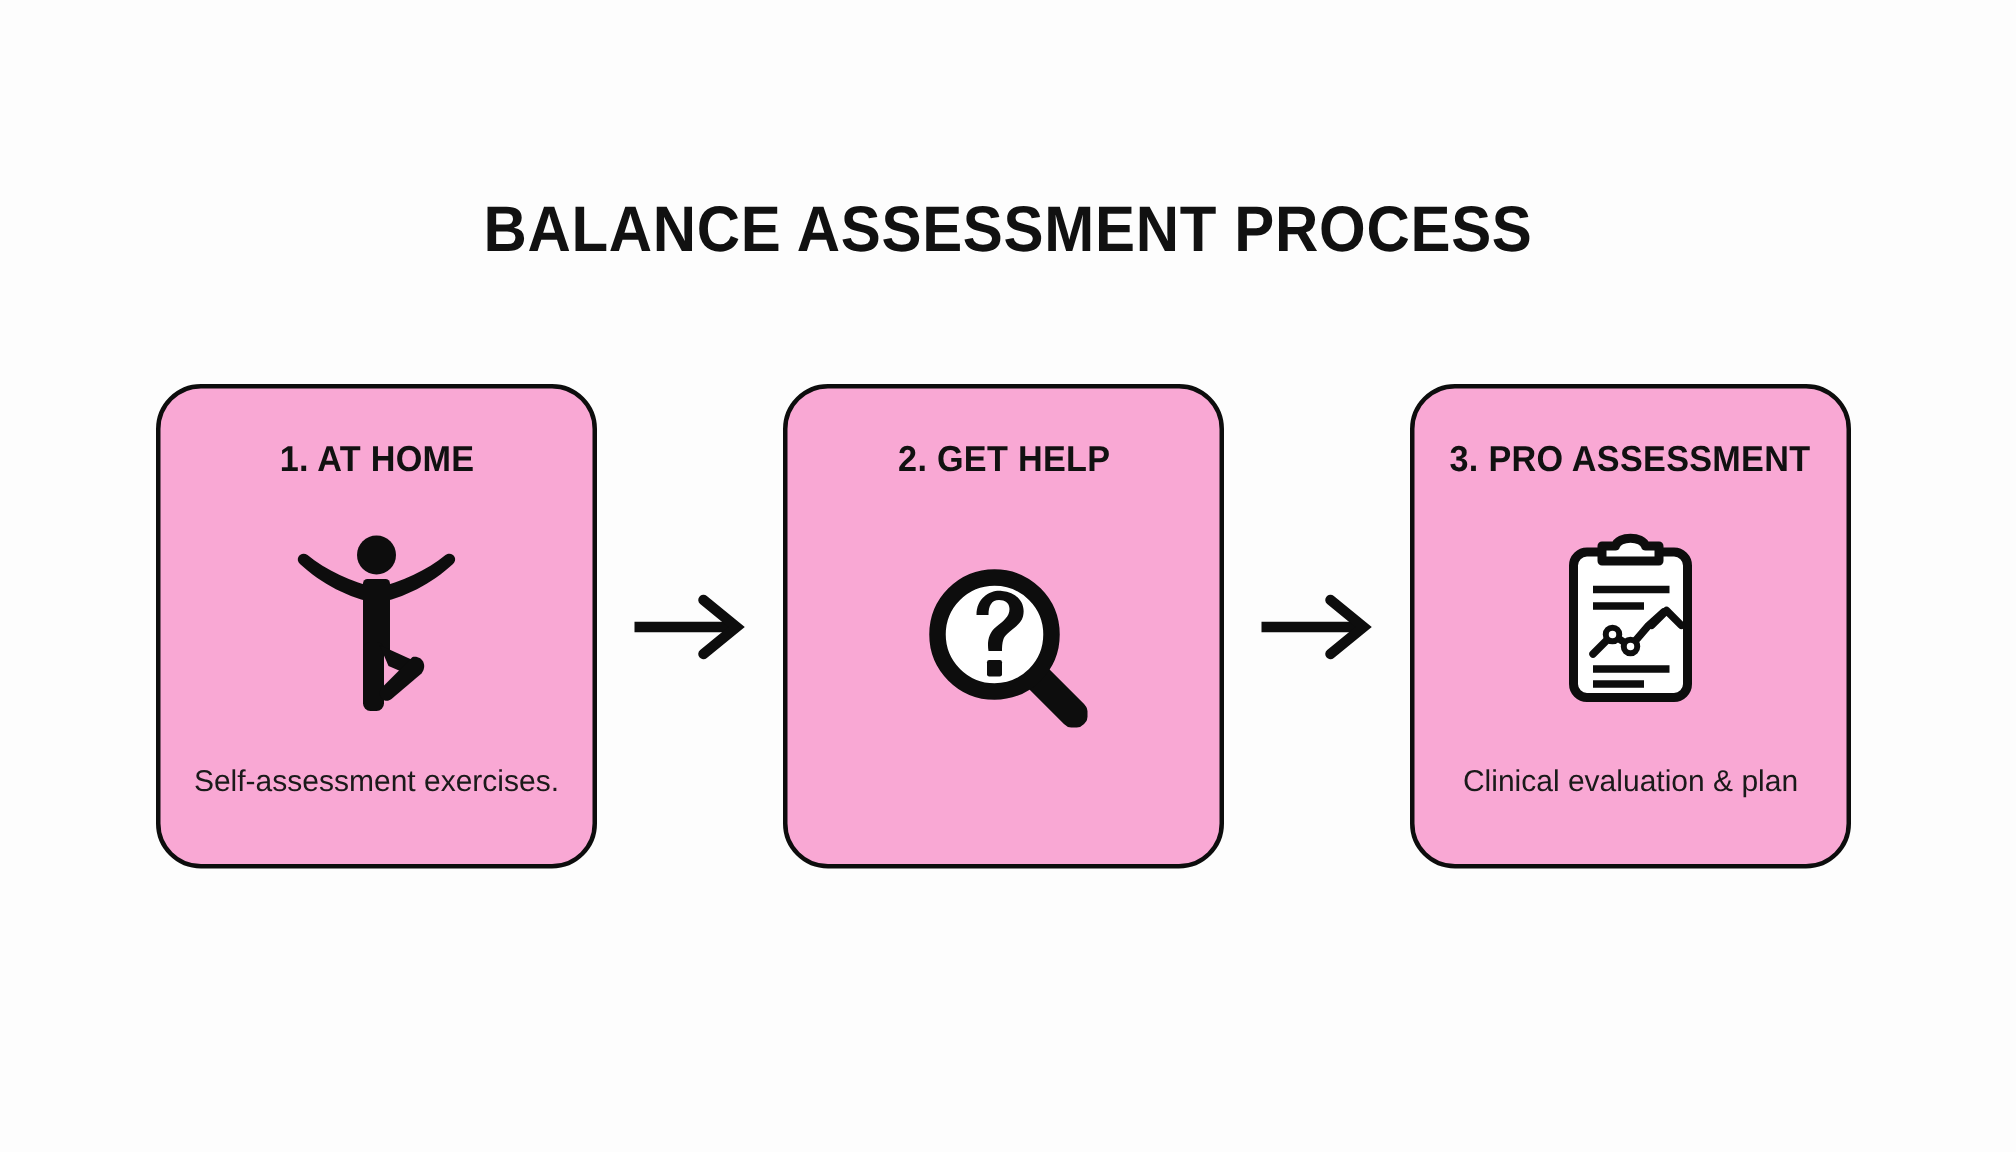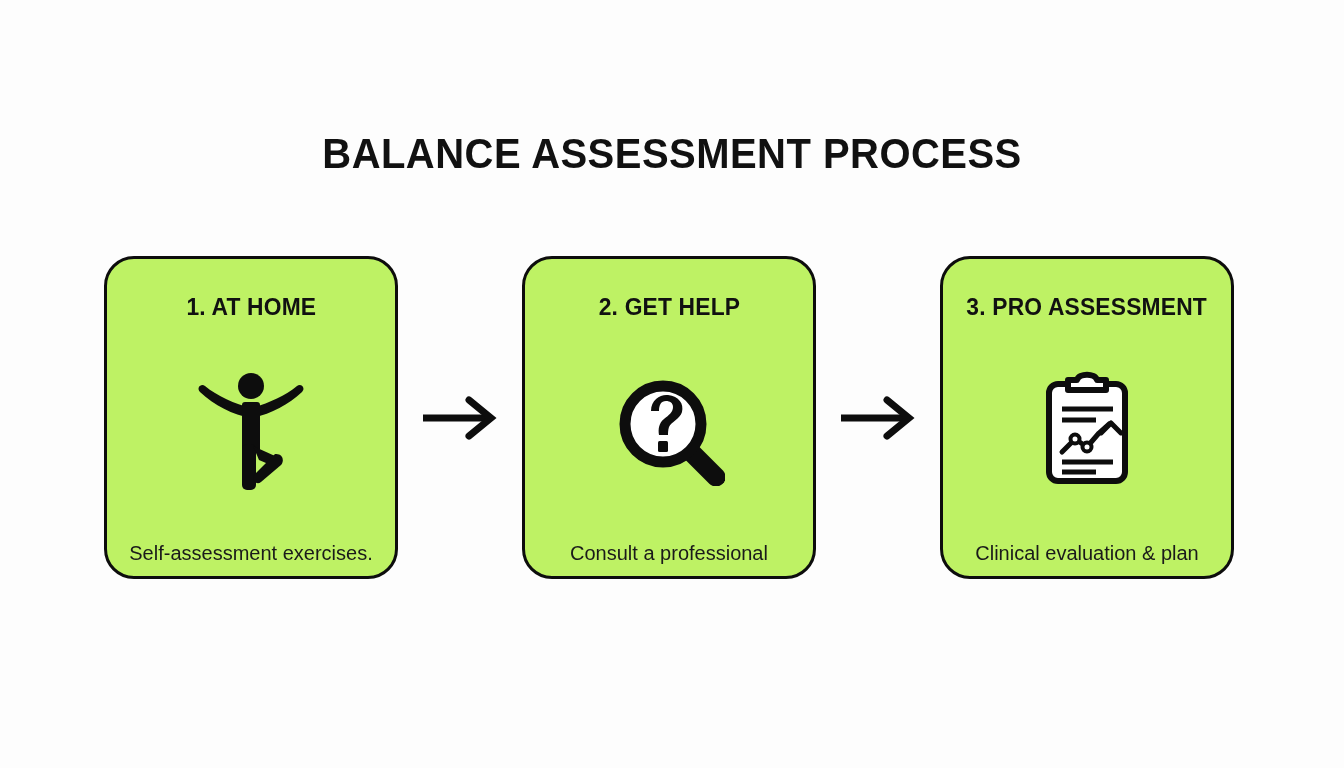--- a/index.html
+++ b/index.html
@@ -53,25 +53,25 @@
     align-items: center;
     justify-content: space-between;
   }
 
   .card {
     box-sizing: border-box;
     width: 294px;
     height: 323px;
     border: 3px solid #0d0d0d;
     border-radius: 30px;
-    background: #bef264;
+    background: #f9a8d4;
     display: flex;
     flex-direction: column;
     align-items: center;
-    padding: 34px 10px 8px 10px;
+    padding: 34px 10px 40px 10px;
   }
 
   .card-title {
     font-family: "Liberation Sans Narrow", "Liberation Sans", sans-serif;
     font-weight: bold;
     font-size: 24px;
     letter-spacing: 0.2px;
     line-height: 28px;
     color: #111111;
     text-align: center;
@@ -180,21 +180,20 @@
                    C 55 56, 55 59, 55 61
                    L 46 61
                    C 45 55, 46 49, 51 45
                    C 56 41, 60 38, 60 33
                    C 60 29, 57 27, 53 27
                    C 48 27, 46 31, 46 37 Z" fill="#0d0d0d"></path>
           <rect x="45" y="67" width="10" height="11" rx="1.5" fill="#0d0d0d"></rect>
         </svg>
       </div>
 
-      <div class="card-caption">Consult a professional</div>
     </div>
 
     <div class="arrow">
       <svg width="78" height="44" viewBox="0 0 78 44" aria-hidden="true">
         <line x1="2" y1="22" x2="66" y2="22" stroke="#0d0d0d" stroke-width="7" stroke-linecap="butt"></line>
         <polyline points="48,4 70,22 48,40" fill="none" stroke="#0d0d0d" stroke-width="7" stroke-linecap="round" stroke-linejoin="miter"></polyline>
       </svg>
     </div>
 
     <div class="card">

